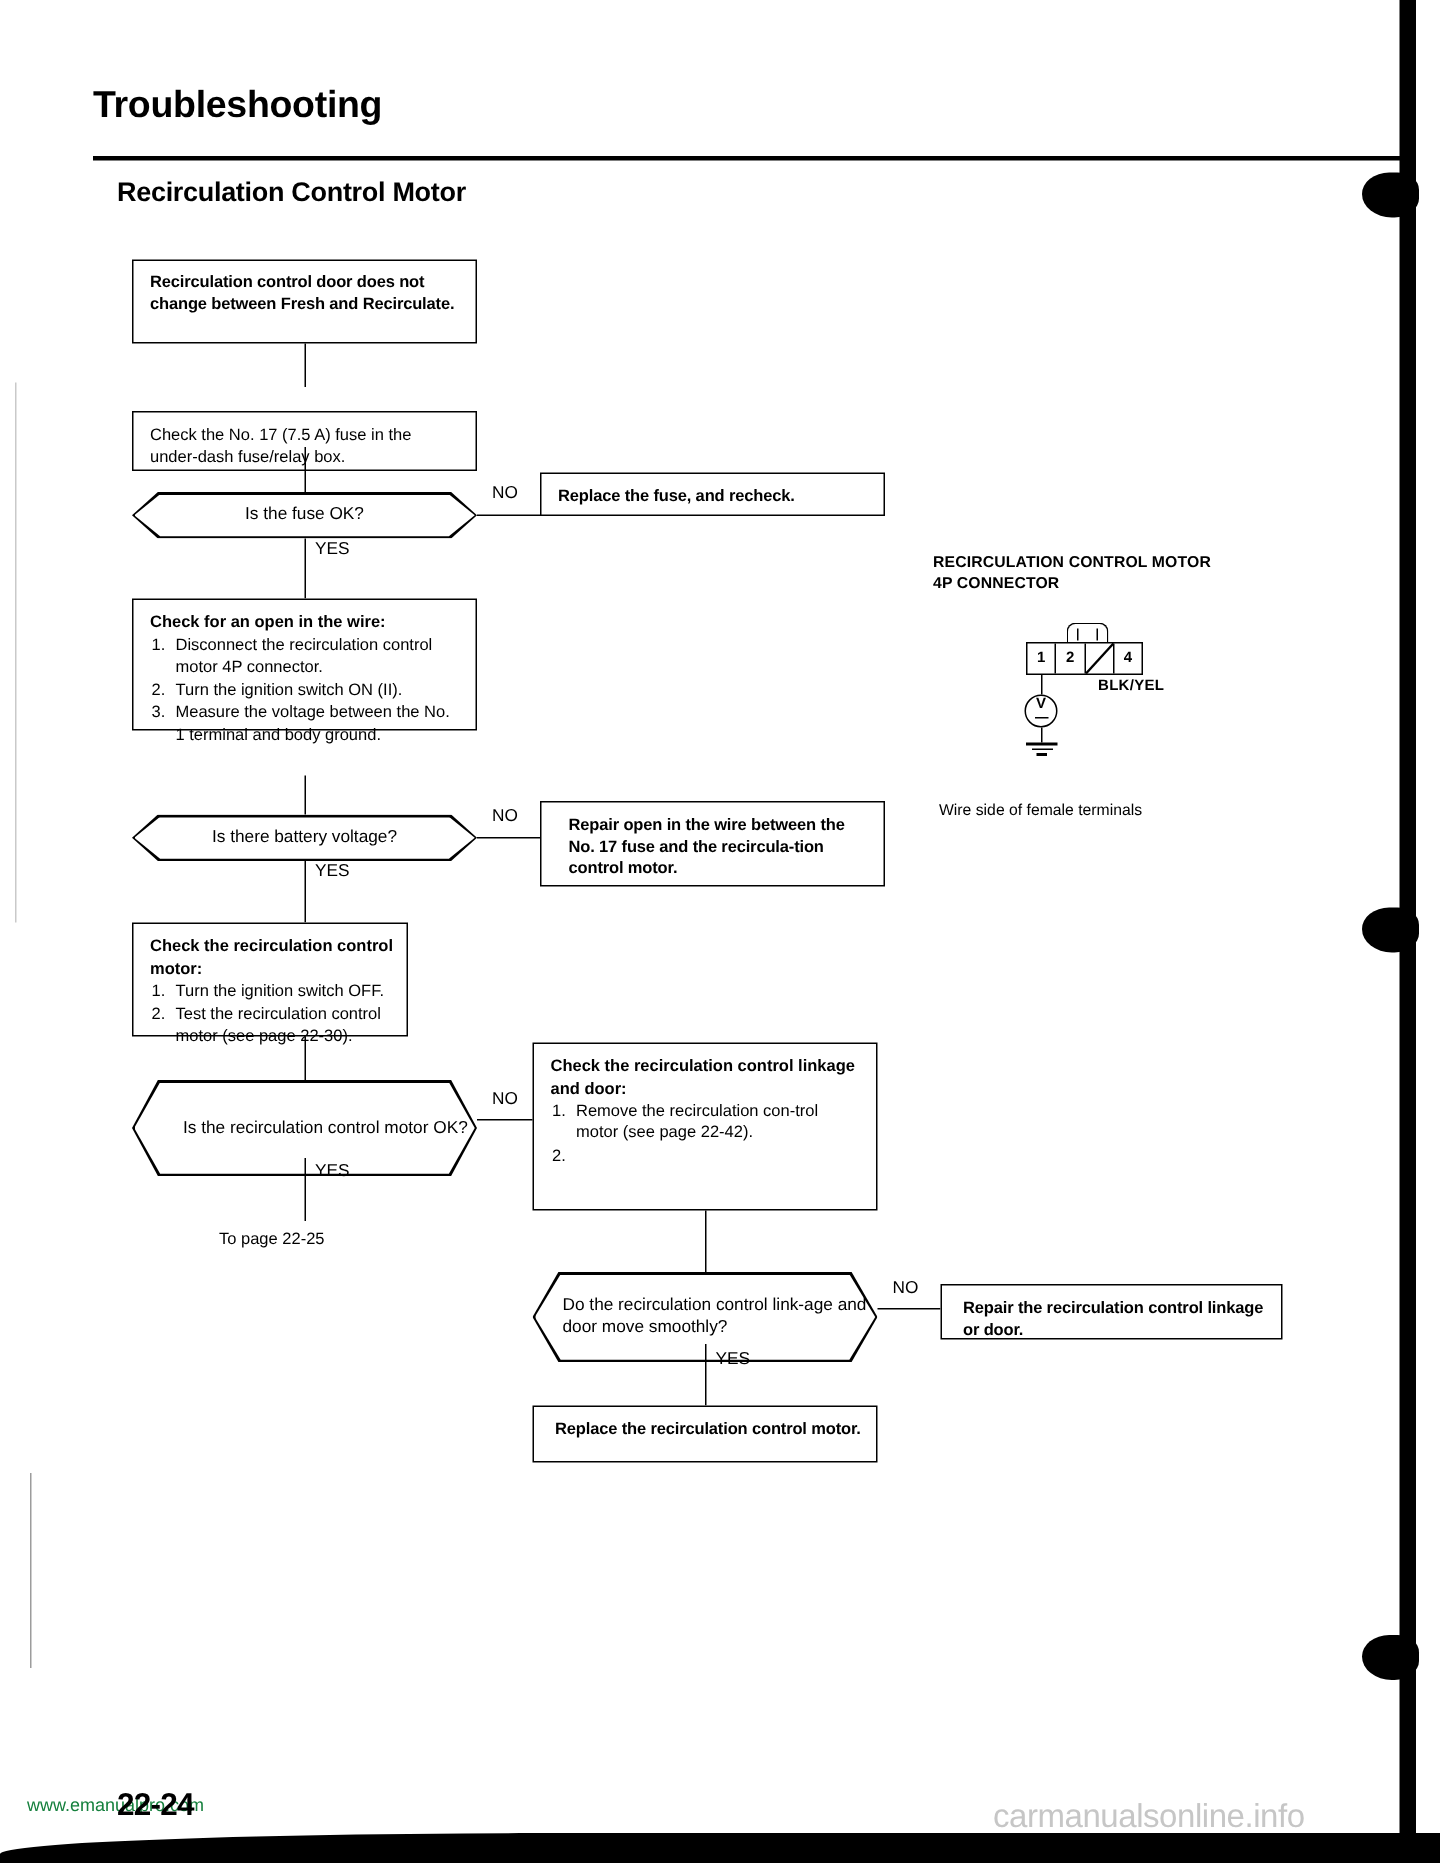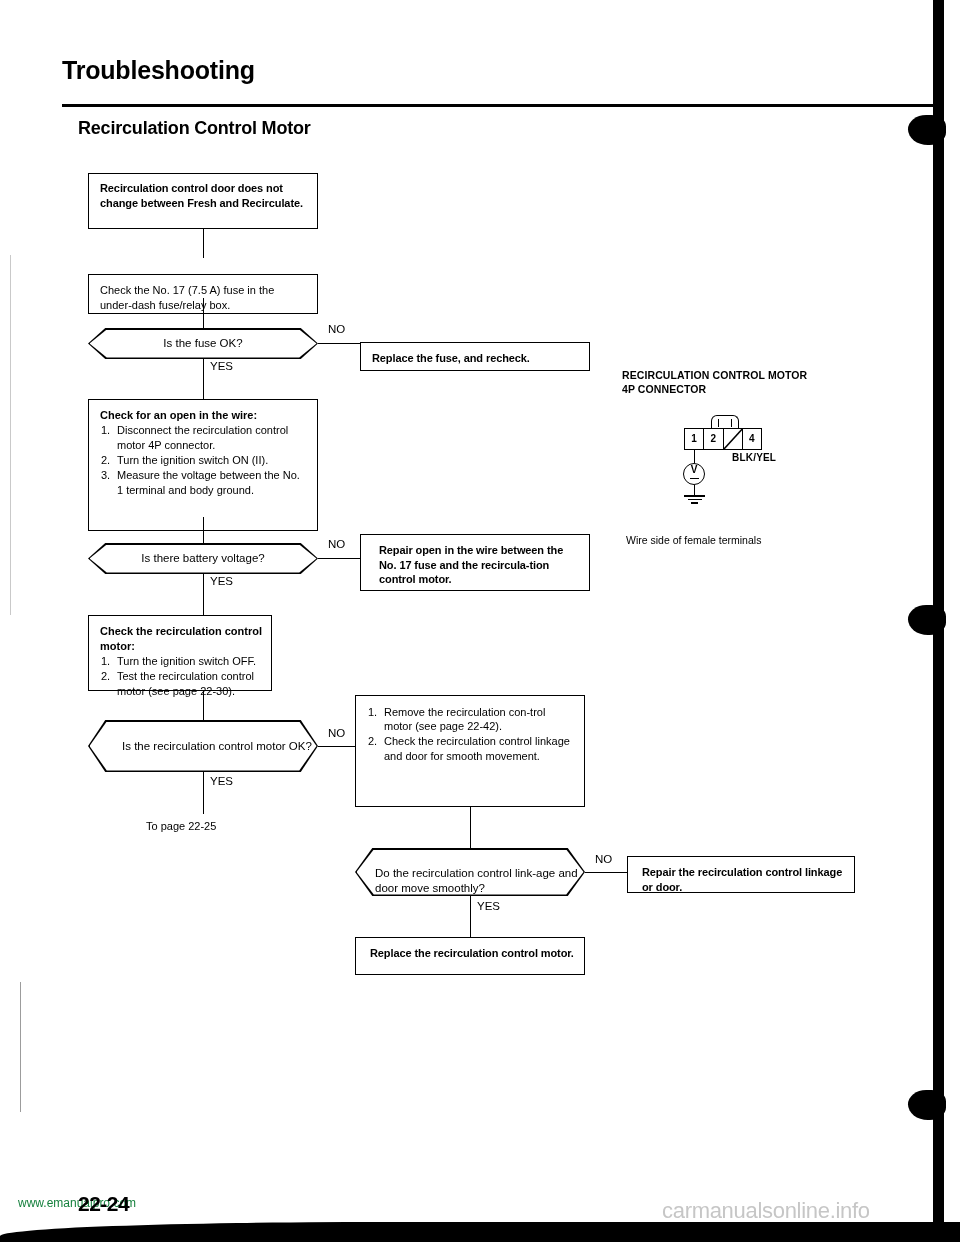--- a/index.html
+++ b/index.html
@@ -184,25 +184,25 @@
 <div class="hex ctr" style="left:88px; top:328px; width:230px; height:31px;">
   <div class="hexbg"></div>
     <div class="hexfg"></div>
   <div class="hextxt">Is the fuse OK?</div>
 </div>
 <div class="hline" style="left:318px; top:343px; width:42px;"></div>
 <div class="lbl" style="left:328px; top:323px;">NO</div>
 <div class="vline" style="left:203px; top:359px; height:40px;"></div>
 <div class="lbl" style="left:210px; top:360px;">YES</div>
 
-<div class="fbox bold" style="left:360px; top:342px; width:230px; height:29px; padding-top:8px; ">
+<div class="fbox bold" style="left:360px; top:315px; width:230px; height:29px; padding-top:8px; ">
   <span>Replace the fuse, and recheck.</span>
 </div>
 
-<div class="fbox" style="left:88px; top:399px; width:230px; height:132px; padding-top:8px;">
+<div class="fbox" style="left:88px; top:399px; width:230px; height:88px; padding-top:8px;">
   <span class="hdr">Check for an open in the wire:</span>
   <ul class="steps">
     <li><span class="num">1.</span><span>Disconnect the recirculation control motor 4P connector.</span></li>
     <li><span class="num">2.</span><span>Turn the ignition switch ON (II).</span></li>
     <li><span class="num">3.</span><span>Measure the voltage between the No. 1 terminal and body ground.</span></li>
   </ul>
 </div>
 <div class="vline" style="left:203px; top:517px; height:26px;"></div>
 
 <div class="hex ctr" style="left:88px; top:543px; width:230px; height:31px;">
@@ -221,40 +221,41 @@
 
 <div class="fbox" style="left:88px; top:615px; width:184px; height:76px; padding-top:8px;">
   <span class="hdr">Check the recirculation control motor:</span>
   <ul class="steps">
     <li><span class="num">1.</span><span>Turn the ignition switch OFF.</span></li>
     <li><span class="num">2.</span><span>Test the recirculation control motor (see page 22-30).</span></li>
   </ul>
 </div>
 <div class="vline" style="left:203px; top:691px; height:29px;"></div>
 
-<div class="hex lft" style="left:88px; top:720px; width:230px; height:52px;">
+<div class="hex lft" style="left:88px; top:720px; width:230px; height:64px;">
   <div class="hexbg"></div>
     <div class="hexfg"></div>
   <div class="hextxt">Is the recirculation control motor OK?</div>
 </div>
 <div class="hline" style="left:318px; top:746px; width:42px;"></div>
 <div class="lbl" style="left:328px; top:727px;">NO</div>
 <div class="vline" style="left:203px; top:772px; height:42px;"></div>
 <div class="lbl" style="left:210px; top:775px;">YES</div>
 <div class="lbl" style="left:146px; top:820px; font-size:11px;">To page 22-25</div>
 
 <div class="fbox" style="left:355px; top:695px; width:230px; height:112px; padding-top:8px;">
+  <span class="hdr">Check the recirculation control linkage and door:</span>
   <ul class="steps">
     <li><span class="num">1.</span><span>Remove the recirculation con-trol motor (see page 22-42).</span></li>
-    <li><span class="num">2.</span><span>Check the recirculation control linkage and door for smooth movement.</span></li>
+    <li><span class="num">2.</span></li>
   </ul>
 </div>
 <div class="vline" style="left:470px; top:807px; height:41px;"></div>
 
-<div class="hex lft" style="left:355px; top:848px; width:230px; height:48px;align-items:flex-end;">
+<div class="hex lft" style="left:355px; top:848px; width:230px; height:60px;">
   <div class="hexbg"></div>
     <div class="hexfg"></div>
   <div class="hextxt" style="padding-left:20px;">Do the recirculation control link-age and door move smoothly?</div>
 </div>
 <div class="hline" style="left:585px; top:872px; width:42px;"></div>
 <div class="lbl" style="left:595px; top:853px;">NO</div>
 <div class="vline" style="left:470px; top:896px; height:41px;"></div>
 <div class="lbl" style="left:477px; top:900px;">YES</div>
 
 <div class="fbox bold" style="left:627px; top:856px; width:228px; height:37px; padding-top:8px; padding-left:14px;">

